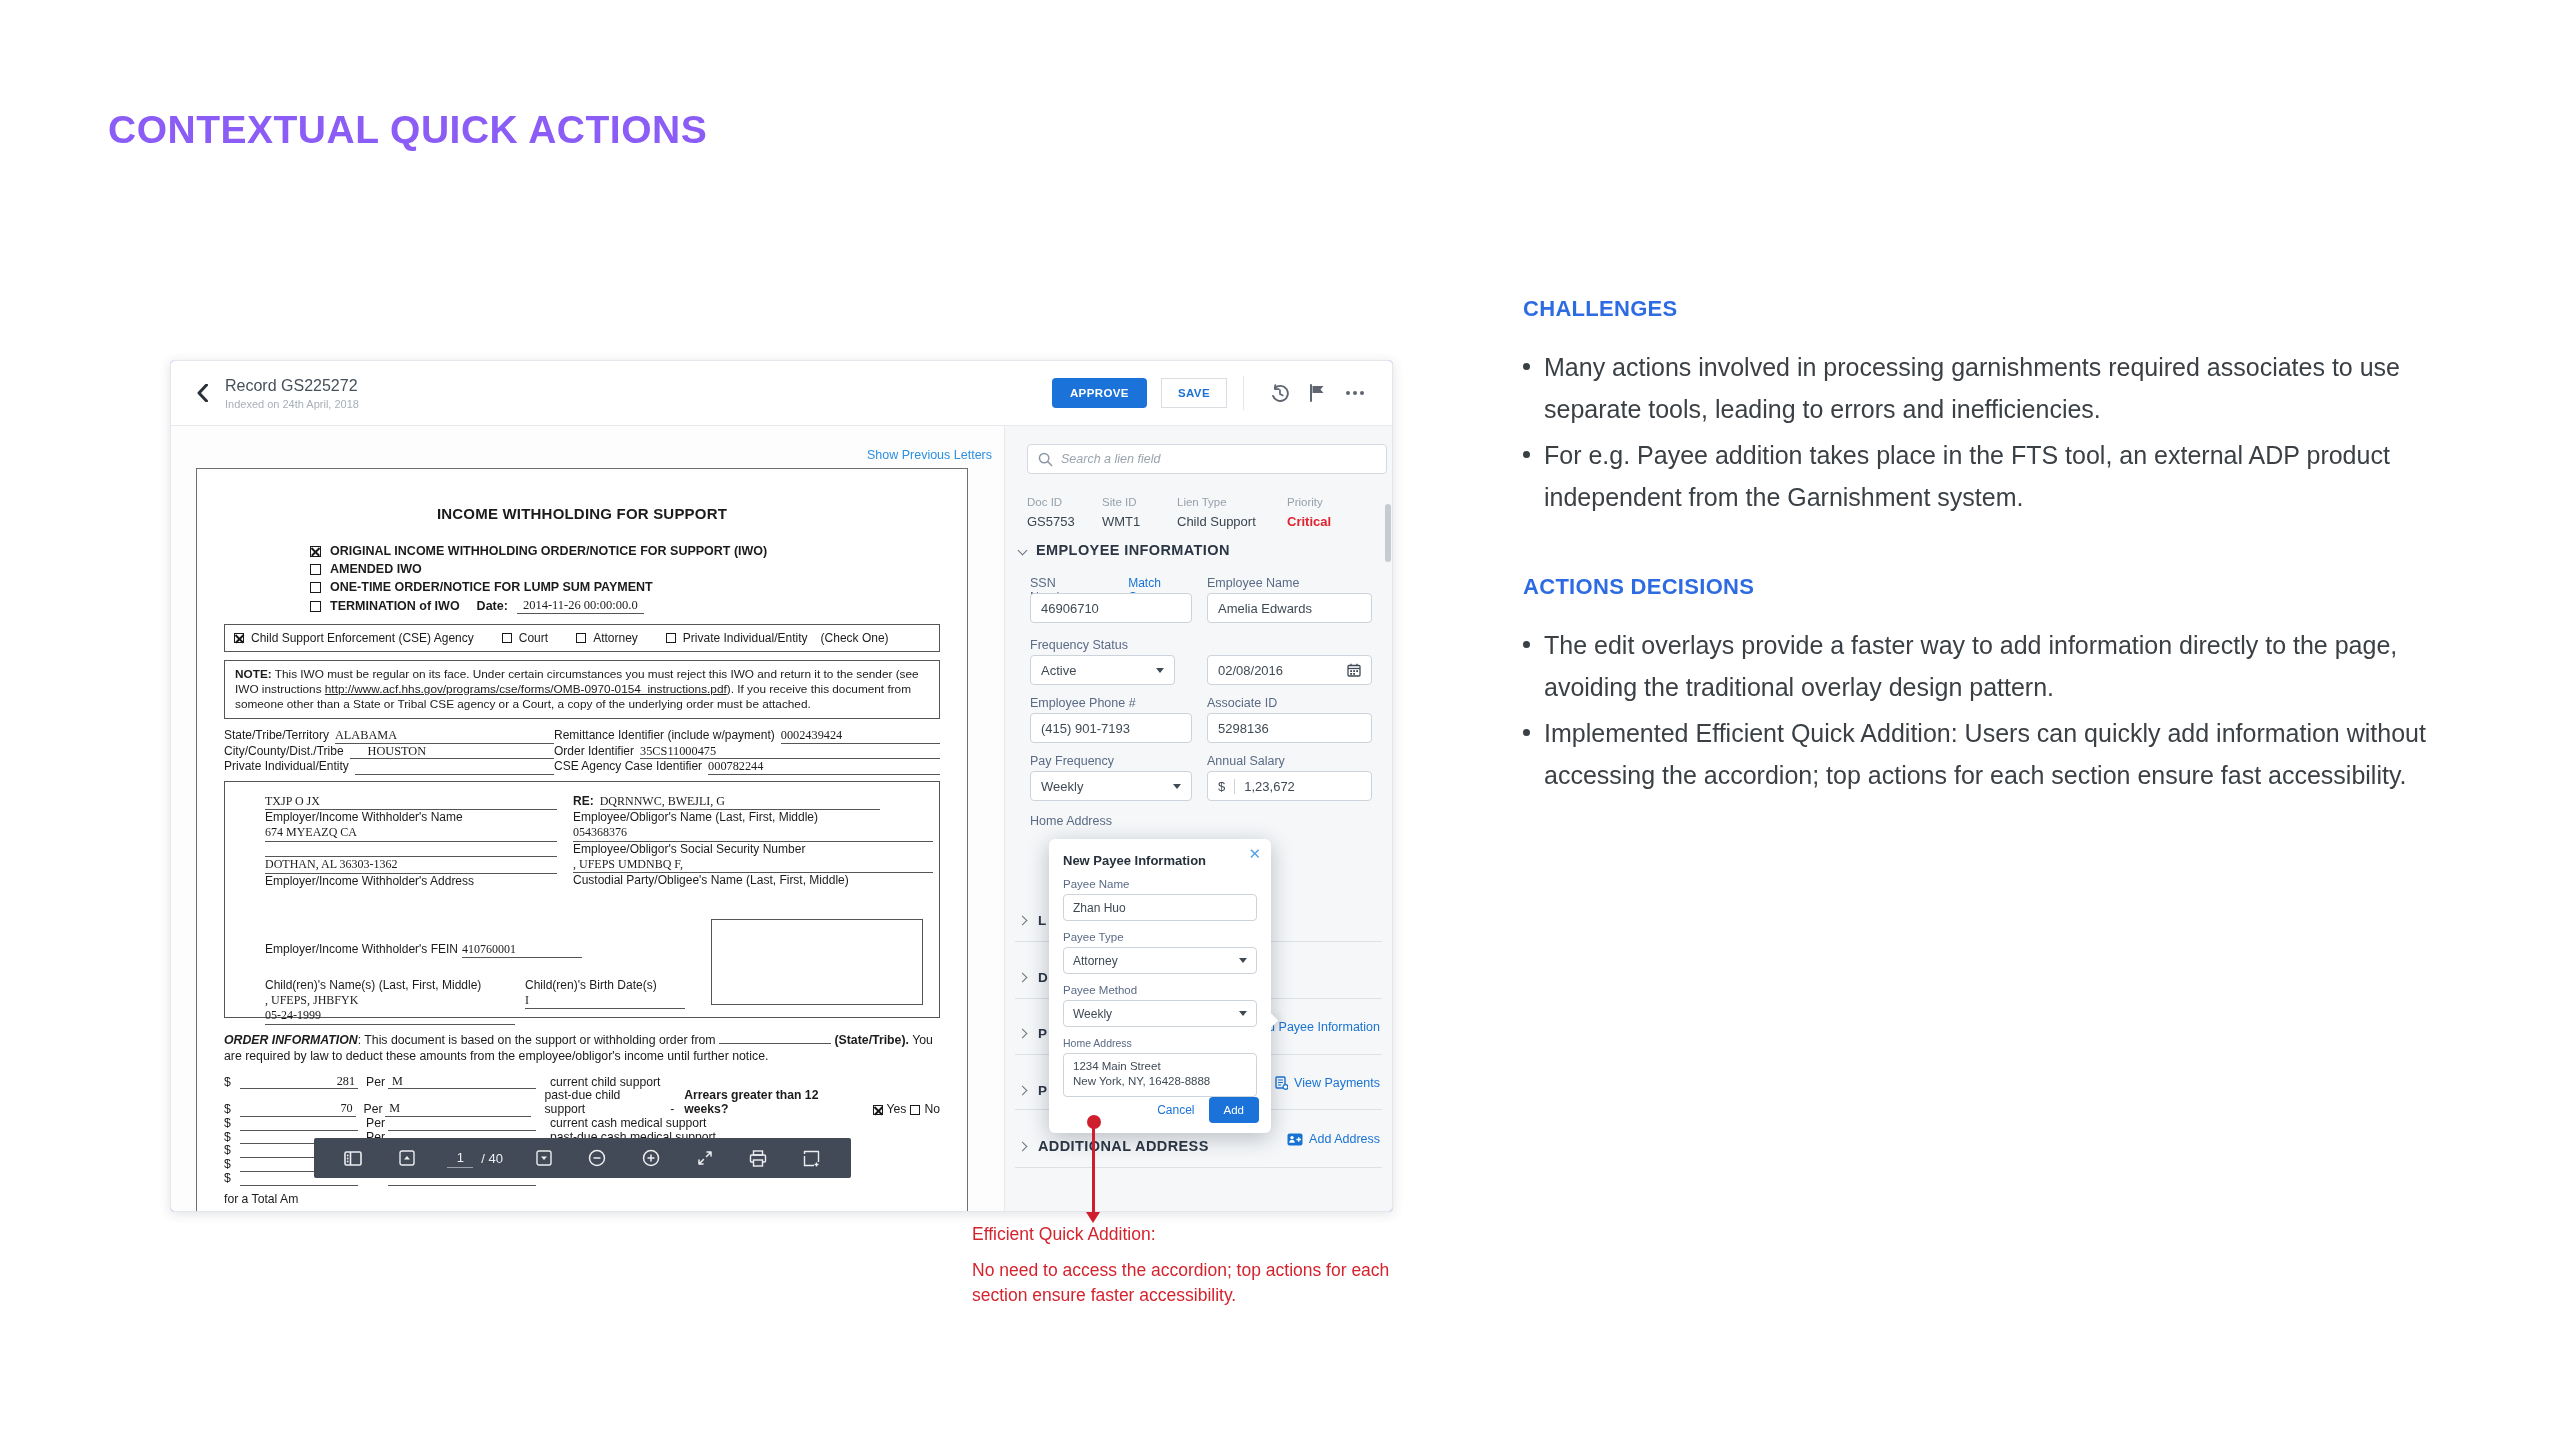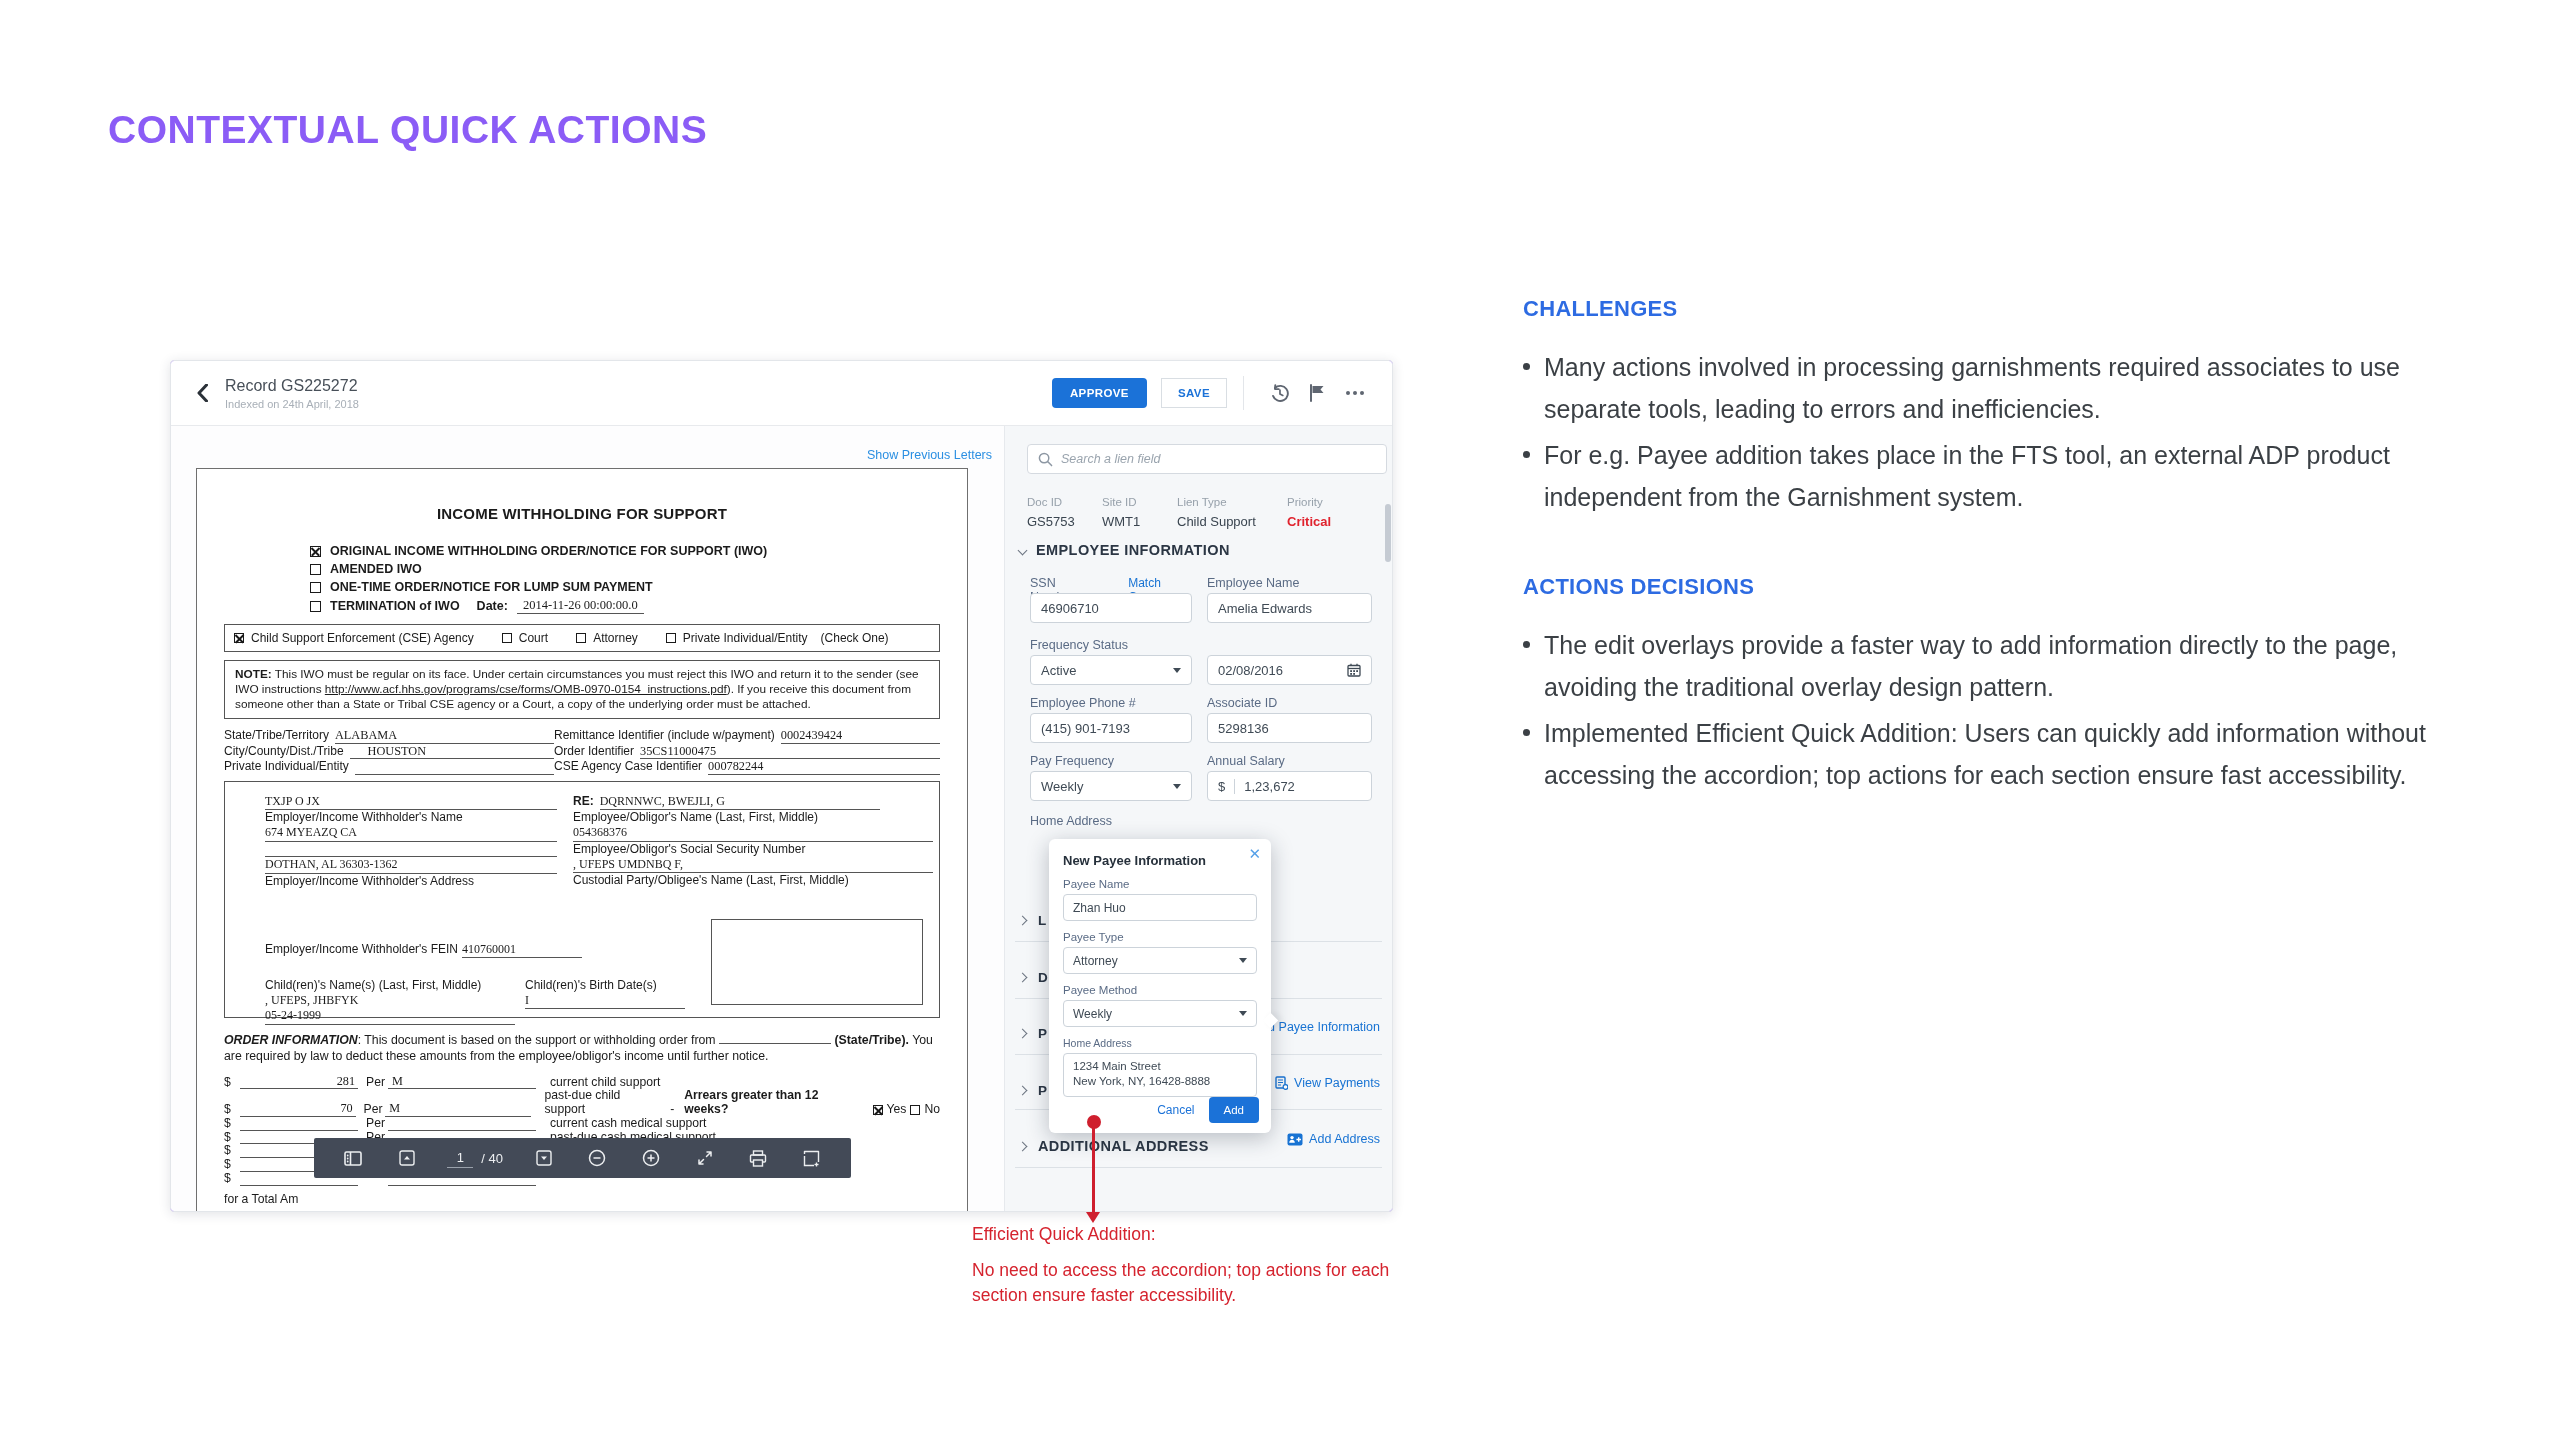--- a/index.html
+++ b/index.html
@@ -472,21 +472,21 @@
     </div>
     <div class="f-input" style="left:25px; top:167px; width:162px;">
         <span>46906710</span>
       </div>
     <div class="f-label" style="left:202px; top:150px;">Employee Name</div>
     <div class="f-input" style="left:202px; top:167px; width:165px;">
         <span>Amelia Edwards</span>
       </div>
 
     <div class="f-label" style="left:25px; top:212px;">Frequency Status</div>
-    <div class="f-input" style="left:25px; top:229px; width:162px;">
+    <div class="f-input" style="left:25px; top:229px; width:145px;">
       <span>Active</span>
       <span class="caret"></span>
     </div>
     <div class="f-label" style="left:202px; top:229px;">Employee Status Date</div>
     <div class="f-input" style="left:202px; top:229px; width:165px;">
       <span>02/08/2016</span>
       <svg style="margin-left:auto" width="14" height="14" viewBox="0 0 14 14">
           <rect x="1" y="2.5" width="12" height="10.5" rx="1" fill="none" stroke="#3f4a55" stroke-width="1.3"></rect>
           <line x1="1" y1="5.5" x2="13" y2="5.5" stroke="#3f4a55" stroke-width="1.3"></line>
           <line x1="4" y1="0.8" x2="4" y2="3" stroke="#3f4a55" stroke-width="1.3"></line>

